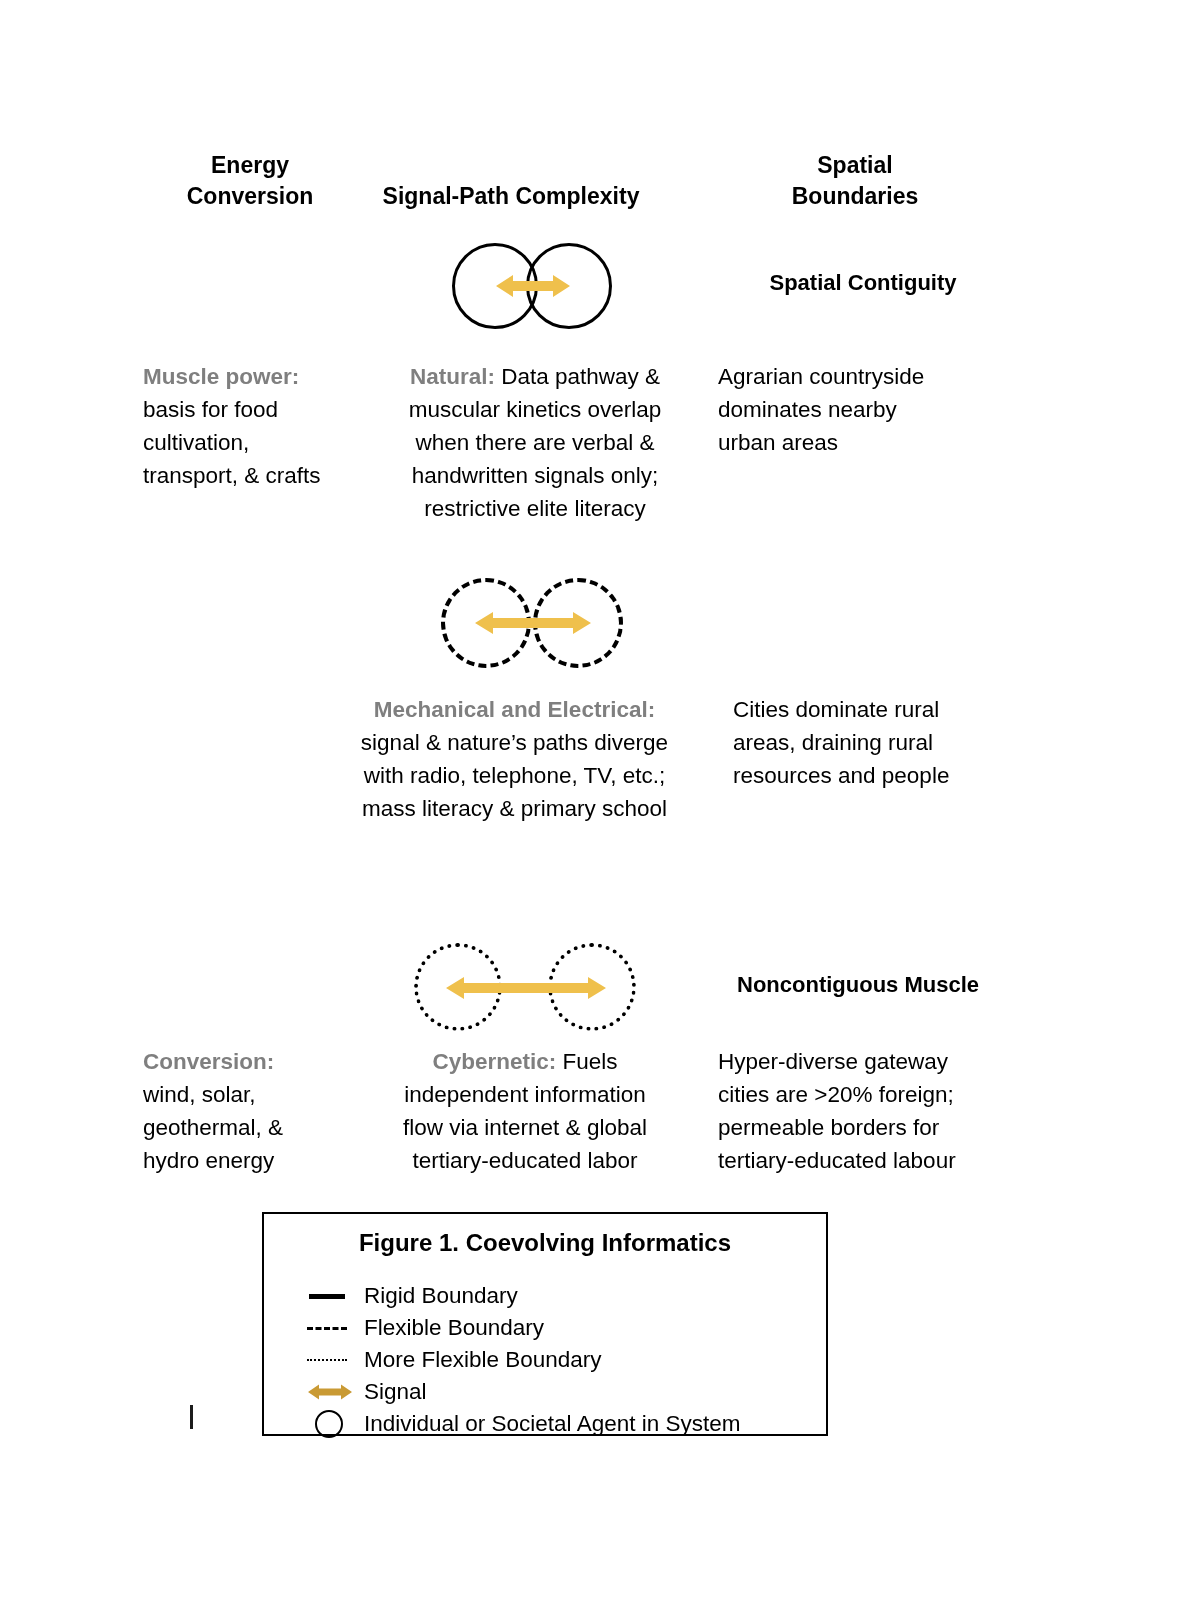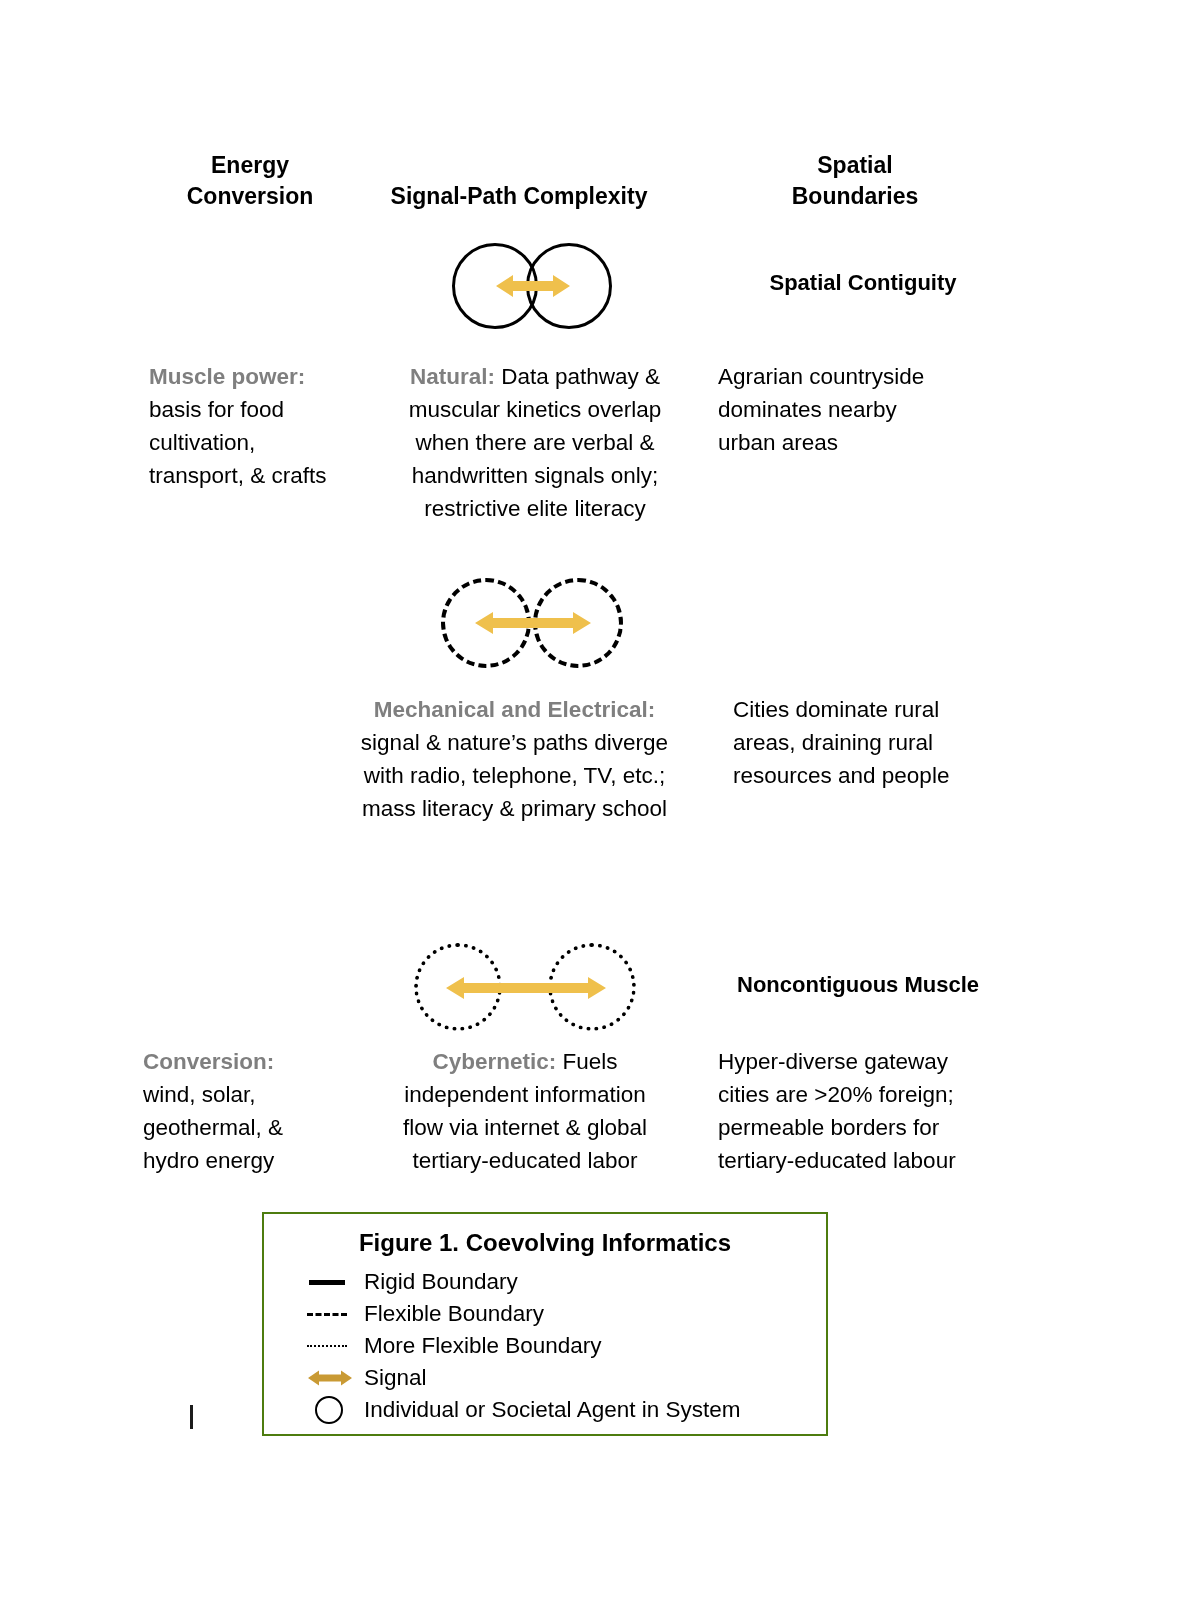--- a/index.html
+++ b/index.html
@@ -67,33 +67,33 @@
   }
   .node-solid  { border: 3.5px solid #000; }
   .node-dashed { border: 4px dashed #000; }
   .node-dotted { border: 4px dotted #000; }
 
   .arrow-svg { position: absolute; overflow: visible; }
 
   
   .legend-box {
     position: absolute;
-    border: 2px solid #4d7c0f;
+    border: 2px solid #000000;
     box-sizing: border-box;
     background: #fff;
   }
   .legend-title {
     font-weight: bold;
     font-size: 24px;
     line-height: 30px;
     text-align: center;
     margin-top: 14px;
   }
   .legend-rows {
-    margin-top: 8px;
+    margin-top: 22px;
     padding-left: 42px;
   }
   .legend-row {
     display: flex;
     align-items: center;
     height: 32px;
   }
   .legend-key {
     width: 54px;
     min-width: 54px;
@@ -142,21 +142,21 @@
 </head>
 <body>
 
 <div class="stage">
 
   <div class="abs col-header" style="left:140px; top:150px; width:220px;">
     <div>Energy</div>
     <div>Conversion</div>
   </div>
 
-  <div class="abs col-header" style="left:364px; top:181px; width:310px;">
+  <div class="abs col-header" style="left:356px; top:181px; width:310px;">
     <div>Signal-Path Complexity</div>
   </div>
 
   <div class="abs col-header" style="left:730px; top:150px; width:250px;">
     <div>Spatial</div>
     <div>Boundaries</div>
   </div>
 
   <div class="abs subhead" style="left:718px; top:268px; width:290px;">Spatial Contiguity</div>
 
@@ -179,21 +179,21 @@
   </div>
 
   <div class="glyph" style="left:414px; top:943px; width:222px; height:90px;">
     <div class="node-circle node-dotted" style="left:0px;   top:0px; width:88px; height:88px;"></div>
     <div class="node-circle node-dotted" style="left:134px; top:0px; width:88px; height:88px;"></div>
     <svg class="arrow-svg" style="left:32px; top:32px;" width="160" height="26" viewBox="0 0 160 26">
       <path d="M0 13 L18 2 L18 8 L142 8 L142 2 L160 13 L142 24 L142 18 L18 18 L18 24 Z" fill="#EFC04C"></path>
     </svg>
   </div>
 
-  <div class="abs cell left" style="left:143px; top:360px; width:215px;margin-left:6px;">
+  <div class="abs cell left" style="left:143px; top:360px; width:215px;">
     <div class="lead">Muscle power:</div>
     <div>basis for food</div>
     <div>cultivation,</div>
     <div>transport, &amp; crafts</div>
   </div>
 
   <div class="abs cell center" style="left:375px; top:360px; width:320px;">
     <div><span class="lead">Natural:</span><span> Data pathway &amp;</span></div>
     <div>muscular kinetics overlap</div>
     <div>when there are verbal &amp;</div>

